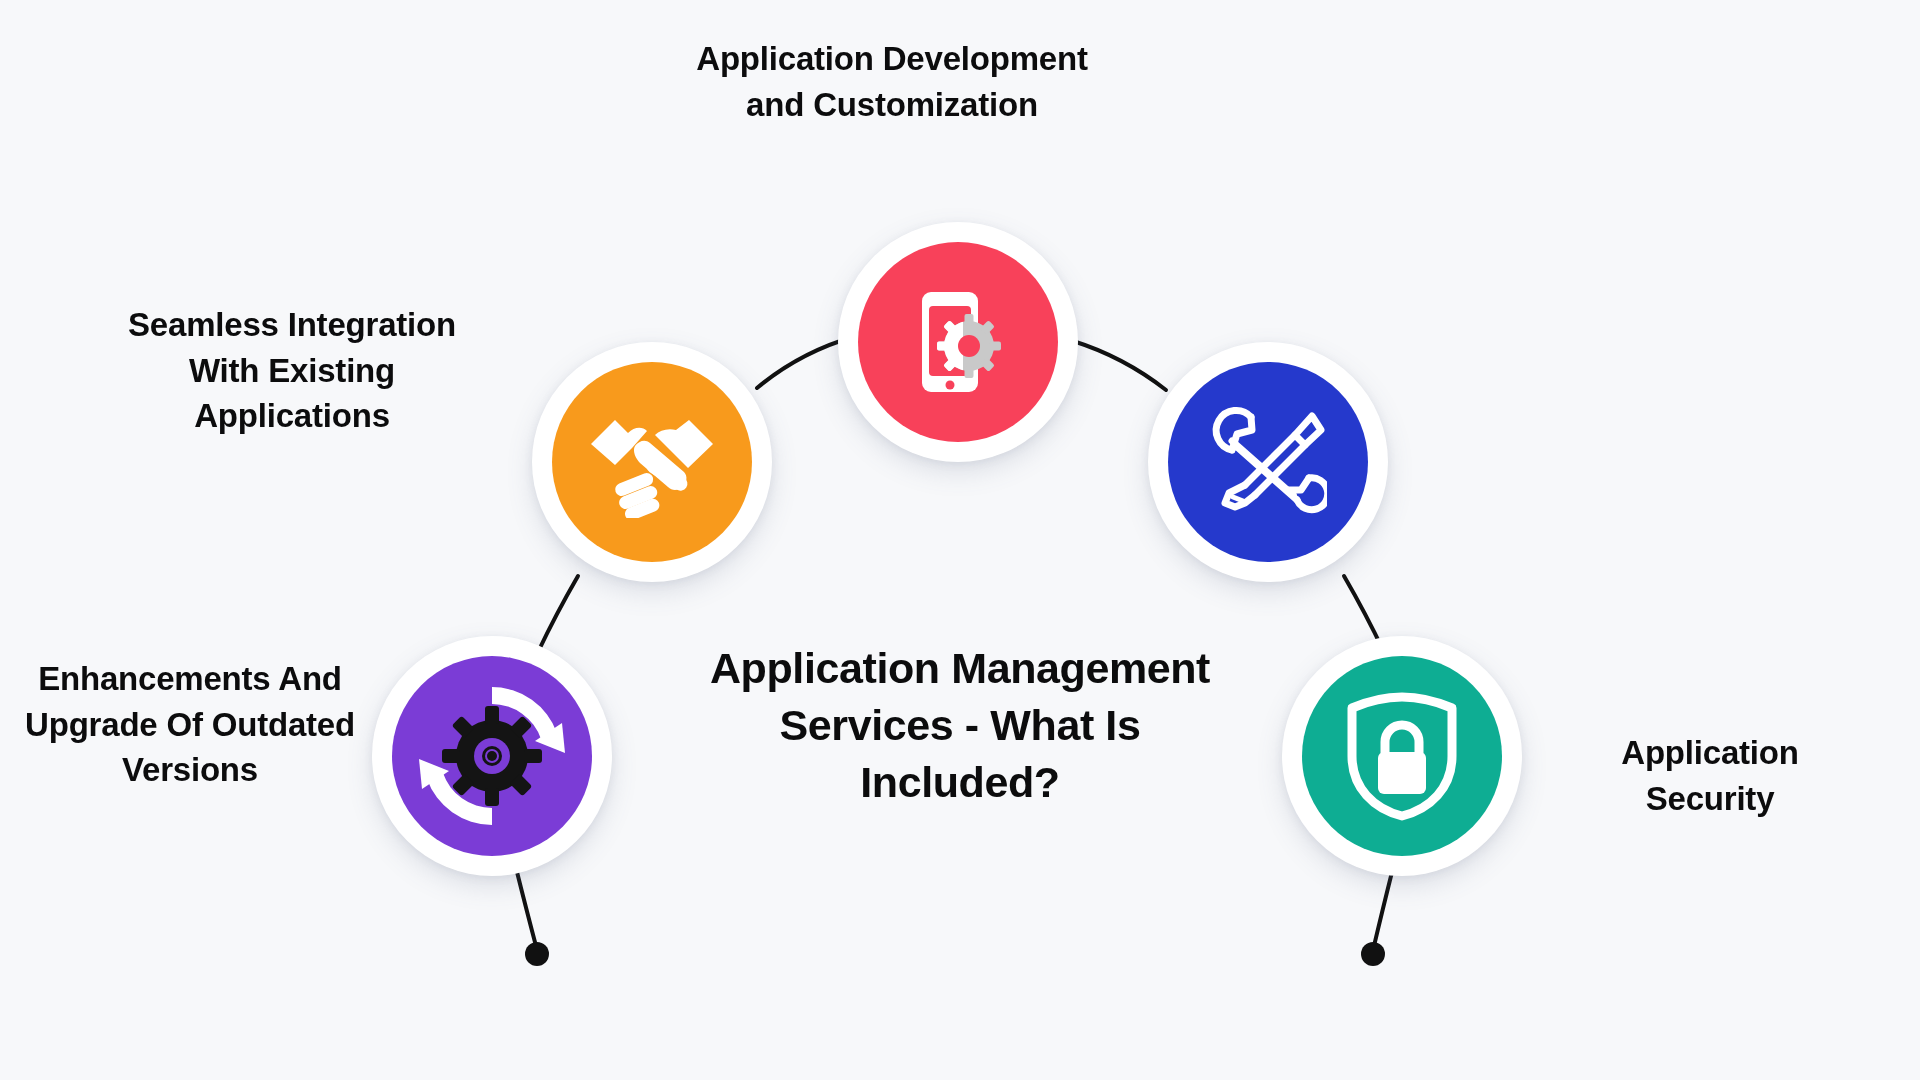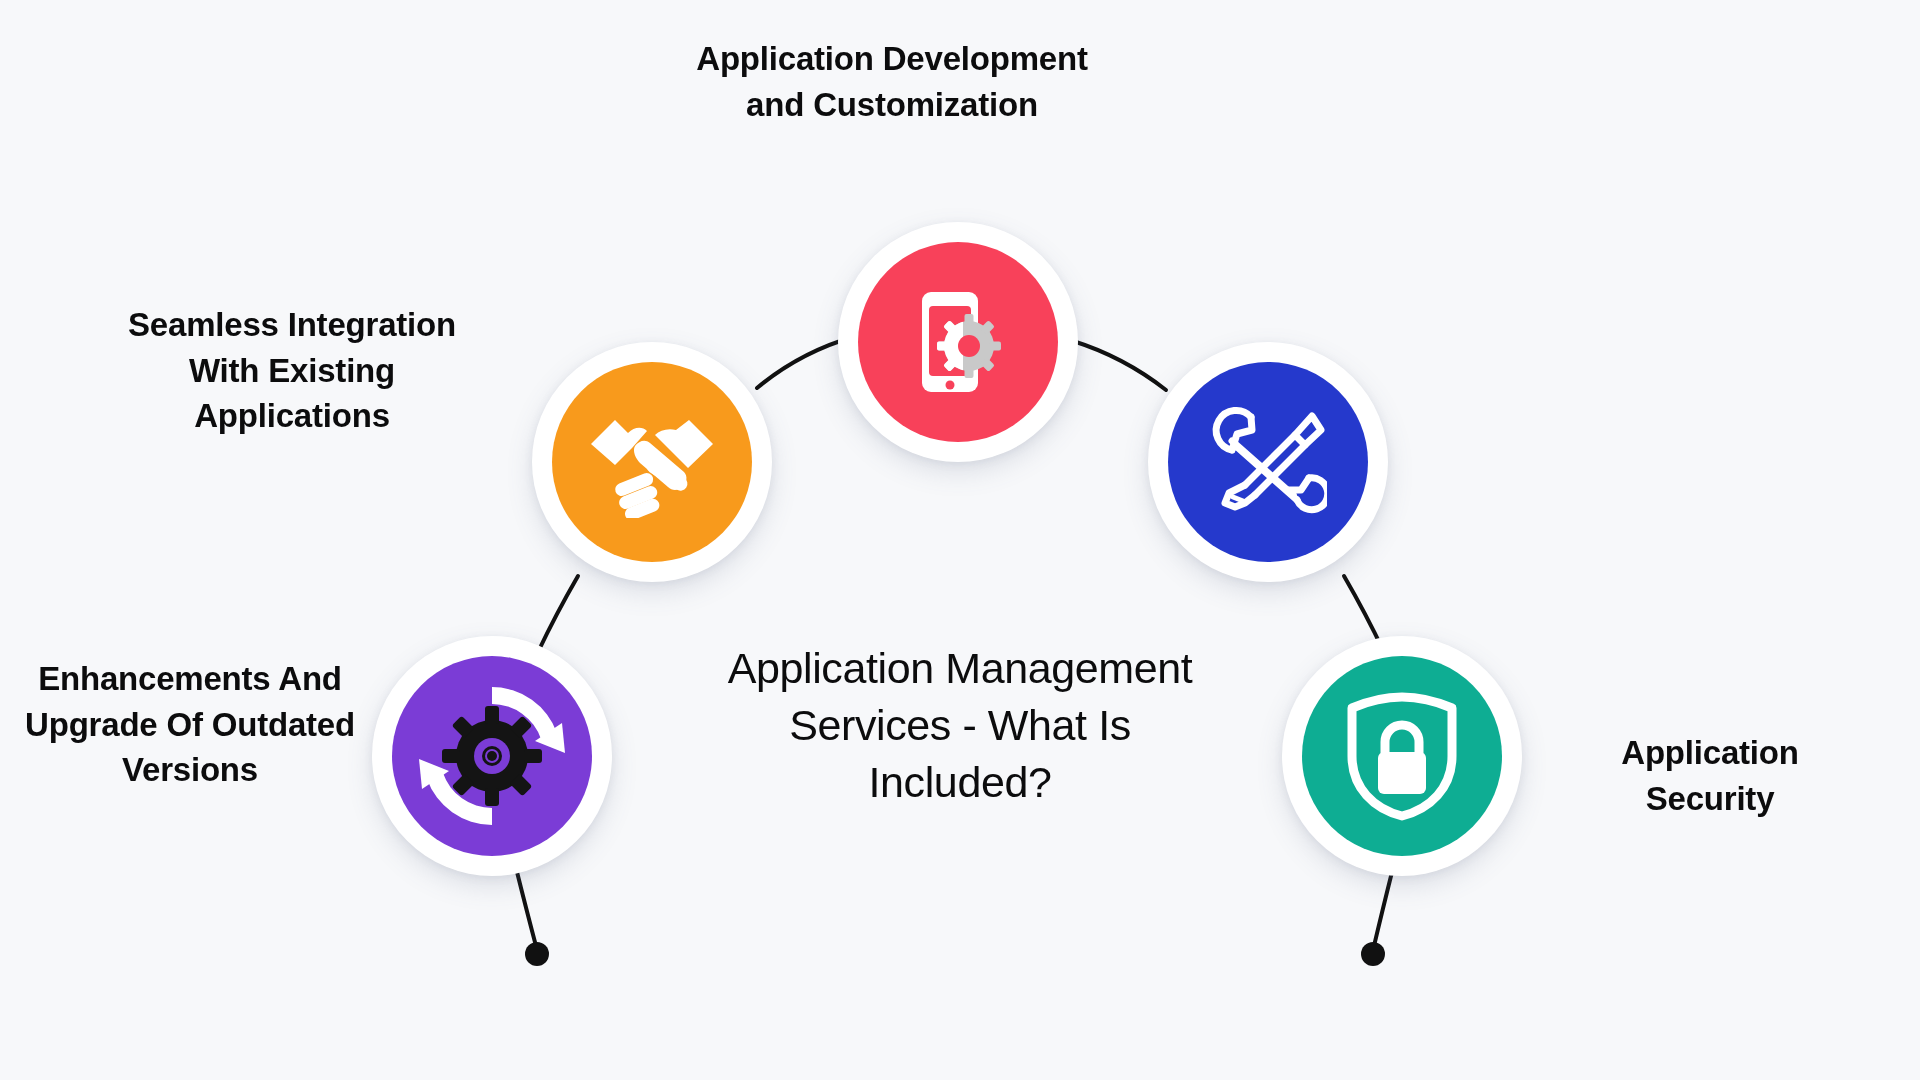--- a/index.html
+++ b/index.html
@@ -85,21 +85,21 @@
   #label-security     { left: 1560px; top: 730px; width: 300px; text-align: center; }
 
   
   #center-title {
     position: absolute;
     left: 700px;
     top: 640px;
     width: 520px;
     text-align: center;
     color: #0c0c0d;
-    font-weight: normal;
+    font-weight: bold;
     font-size: 43px;
     line-height: 1.33;
     letter-spacing: -0.4px;
   }
 </style>
 </head>
 <body>
 
 <div id="stage">
 

